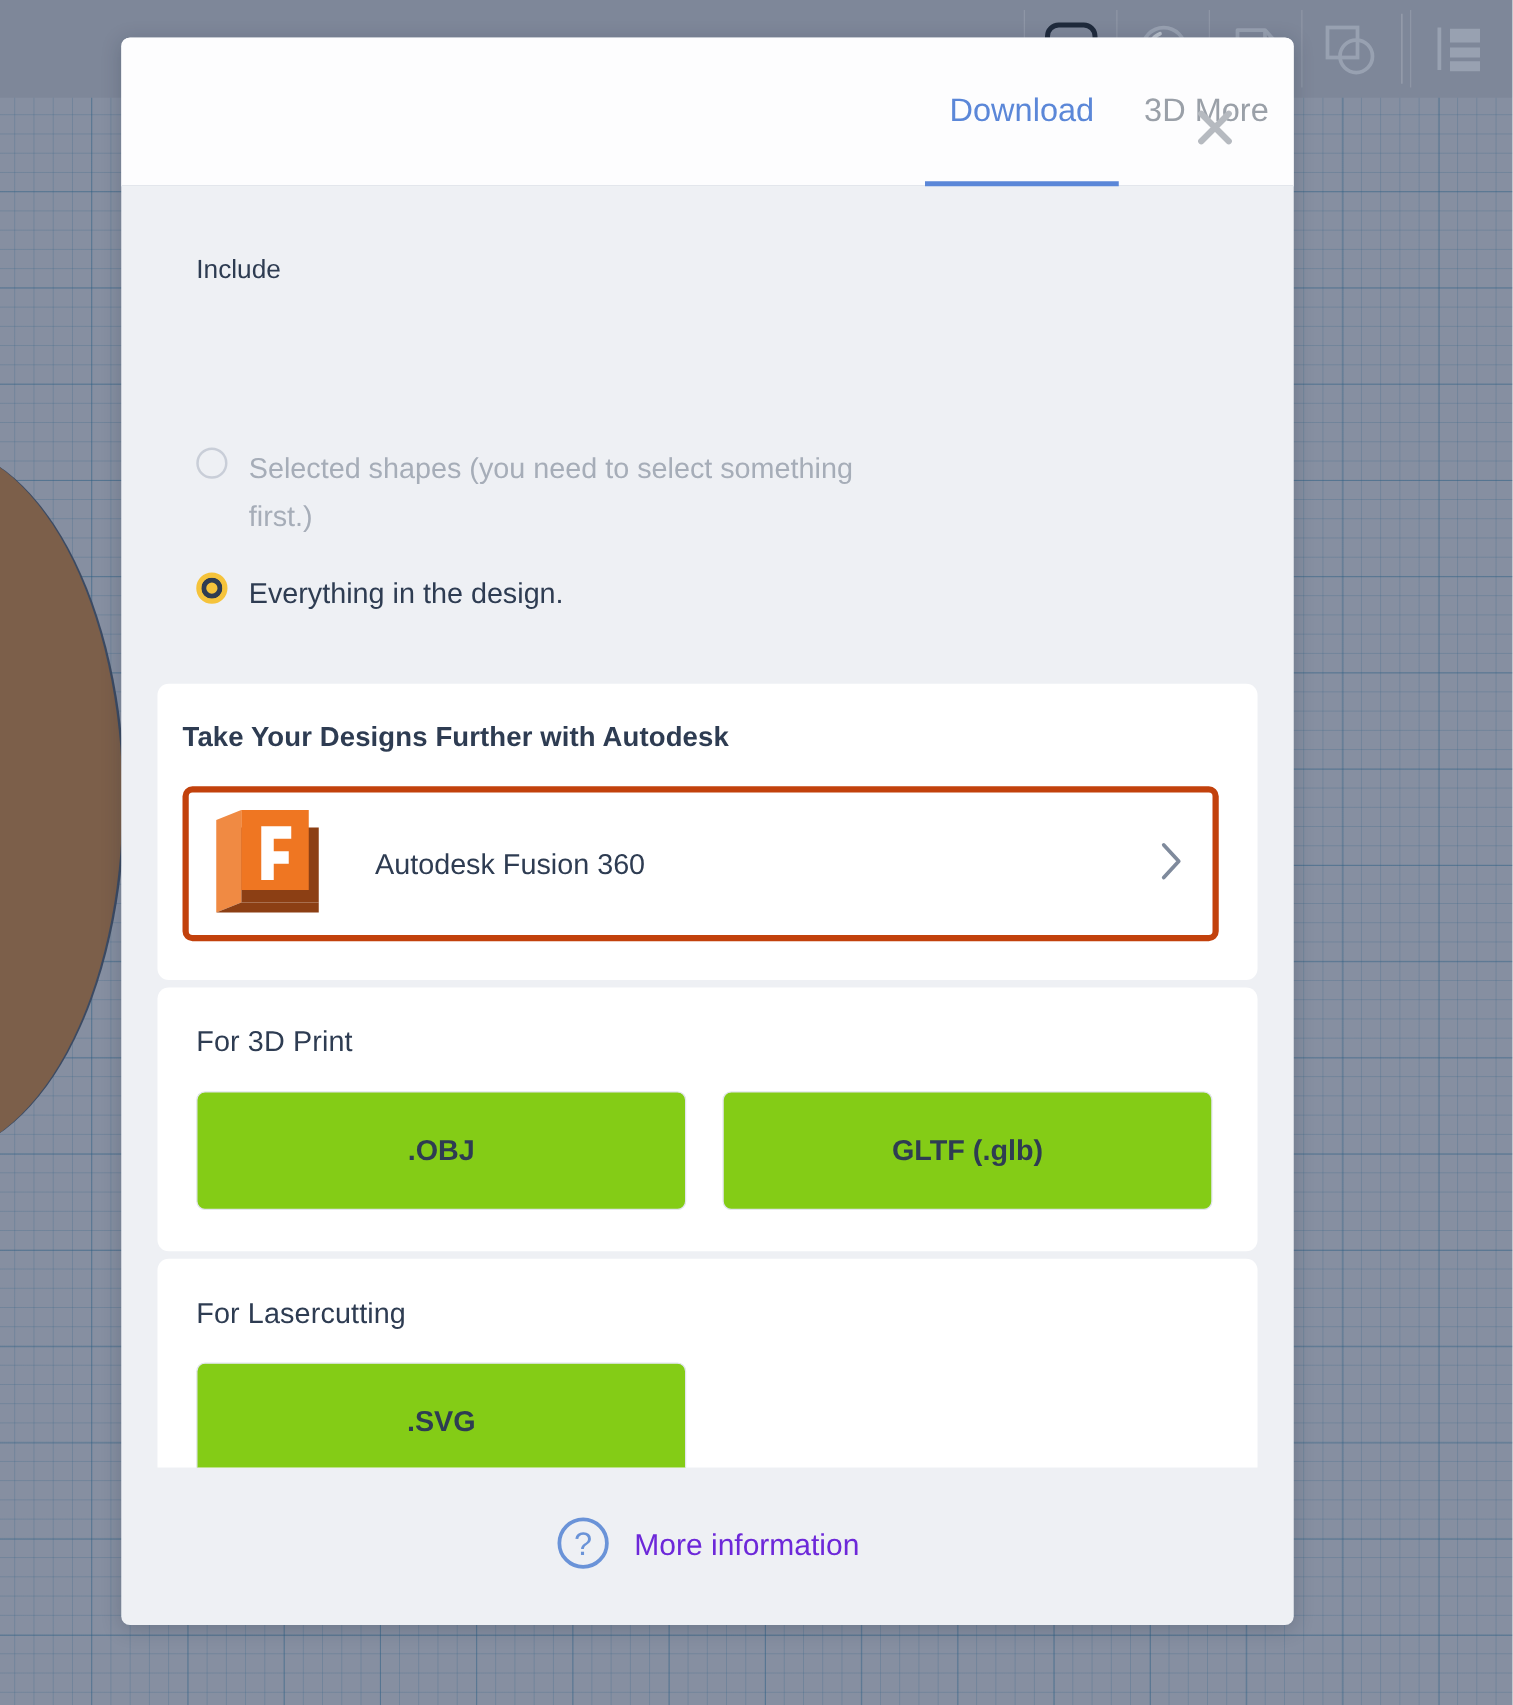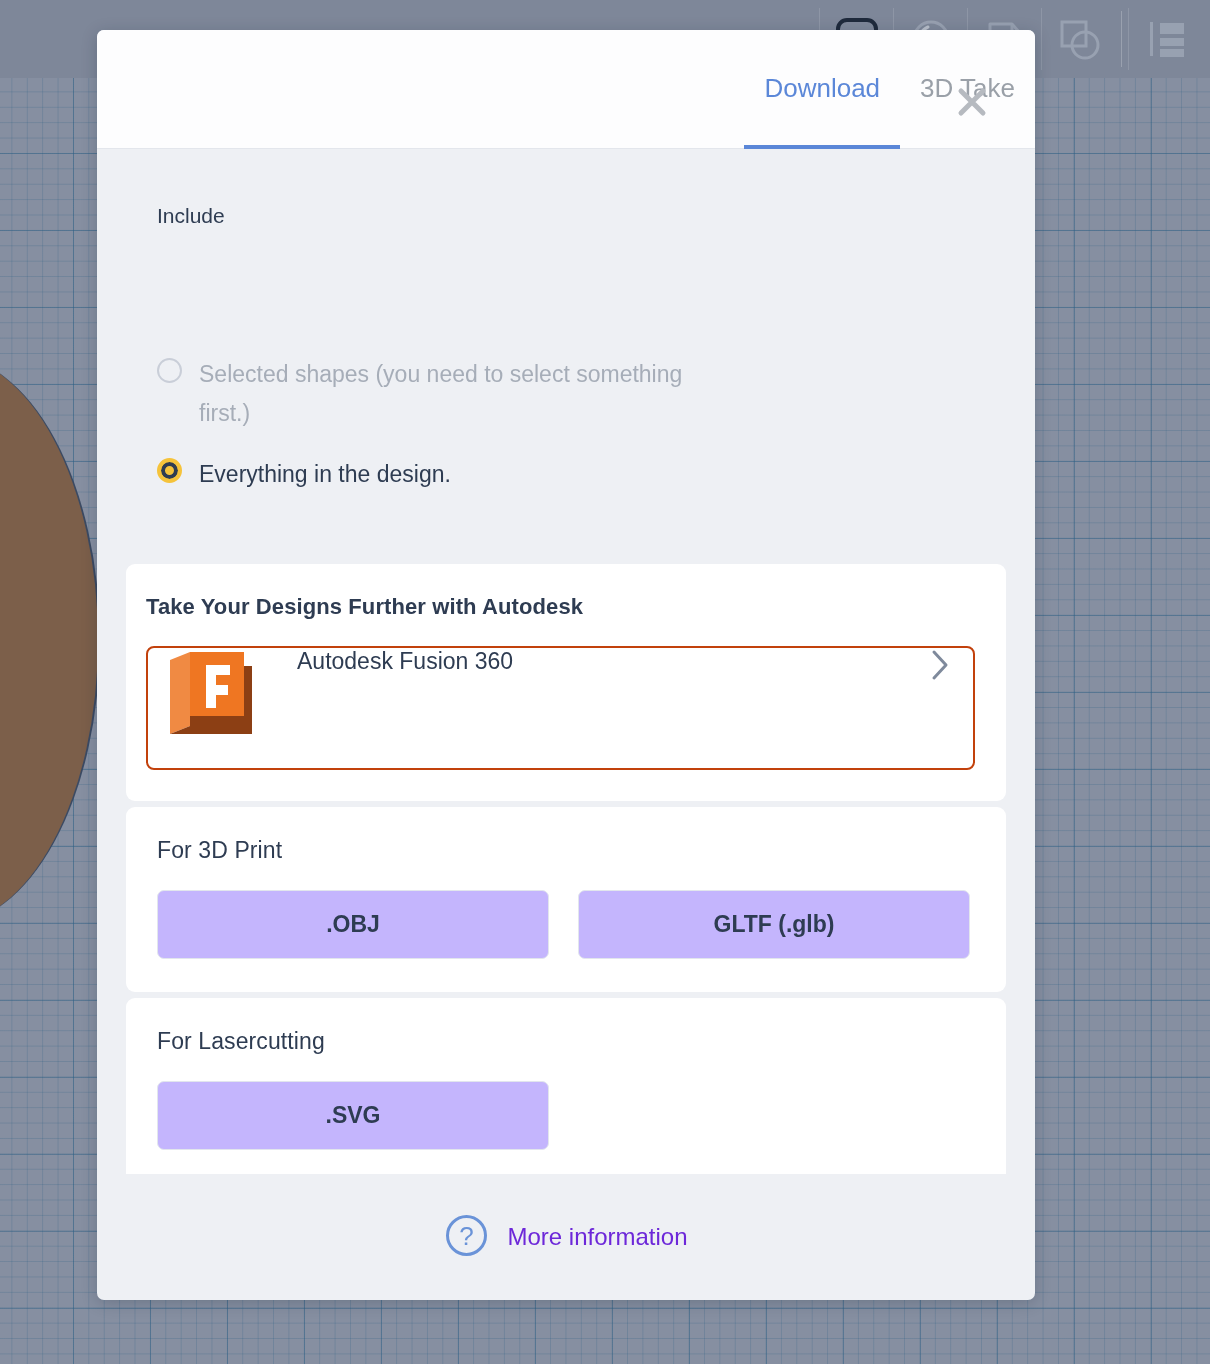--- a/index.html
+++ b/index.html
@@ -189,37 +189,37 @@
   }
   .radio-text.muted { color: #a6adb8; }
 
   
   .card {
     background: #ffffff;
     border-radius: 9px;
     margin-top: 6px;
     padding: 30px 31px 33px 31px;
   }
-  #card-autodesk { margin-top: 48px; padding-bottom: 31px; padding-left: 20px; }
+  #card-autodesk { margin-top: 31px; padding-bottom: 31px; padding-left: 20px; }
   .card-title {
     font-size: 22px;
     font-weight: bold;
     color: #2e3c52;
     margin-bottom: 26px;
     letter-spacing: 0.1px;
   }
   .card-title.normal { font-weight: normal; font-size: 23px; }
 
   
   #fusion-row {
-    border: 2px solid #c2410c;
+    border: 5px solid #c2410c;
     border-radius: 8px;
     height: 124px;
     display: flex;
-    align-items: flex-start;
+    align-items: center;
     padding: 0 22px 0 16px;
     cursor: pointer;
     background: #fff;
   }
   #fusion-icon {
     position: relative;
     width: 100px;
     height: 94px;
     flex: 0 0 auto;
   }
@@ -232,24 +232,24 @@
   #fusion-chevron { flex: 0 0 auto; }
 
   
   .btn-grid {
     display: flex;
     flex-wrap: wrap;
     gap: 30px 29px;
   }
   .fmt-btn {
     width: 392px;
-    height: 69px;
+    height: 95px;
     border: 1px solid #e2e6ed;
     border-radius: 7px;
-    background: #c4b5fd;
+    background: #84cc16;
     font-family: "Liberation Sans", sans-serif;
     font-size: 23px;
     font-weight: bold;
     color: #2e3c52;
     cursor: pointer;
     display: flex;
     align-items: center;
     justify-content: center;
   }
 
@@ -310,21 +310,21 @@
         <rect x="16" y="32" width="24" height="8" fill="#98a1b1"></rect>
       </svg>
     </div>
   </div>
 
   <div id="modal">
 
     <div id="modal-header">
       <div id="tabs">
         <div class="tab active">Download</div>
-        <div class="tab inactive">3D Take</div>
+        <div class="tab inactive">3D More</div>
       </div>
       <div id="close-btn">
         <svg width="34" height="34" viewBox="0 0 34 34">
           <path d="M6 6 L28 28 M28 6 L6 28" stroke="#b6bac0" stroke-width="5" stroke-linecap="round"></path>
         </svg>
       </div>
     </div>
 
     <div id="modal-body">
 

